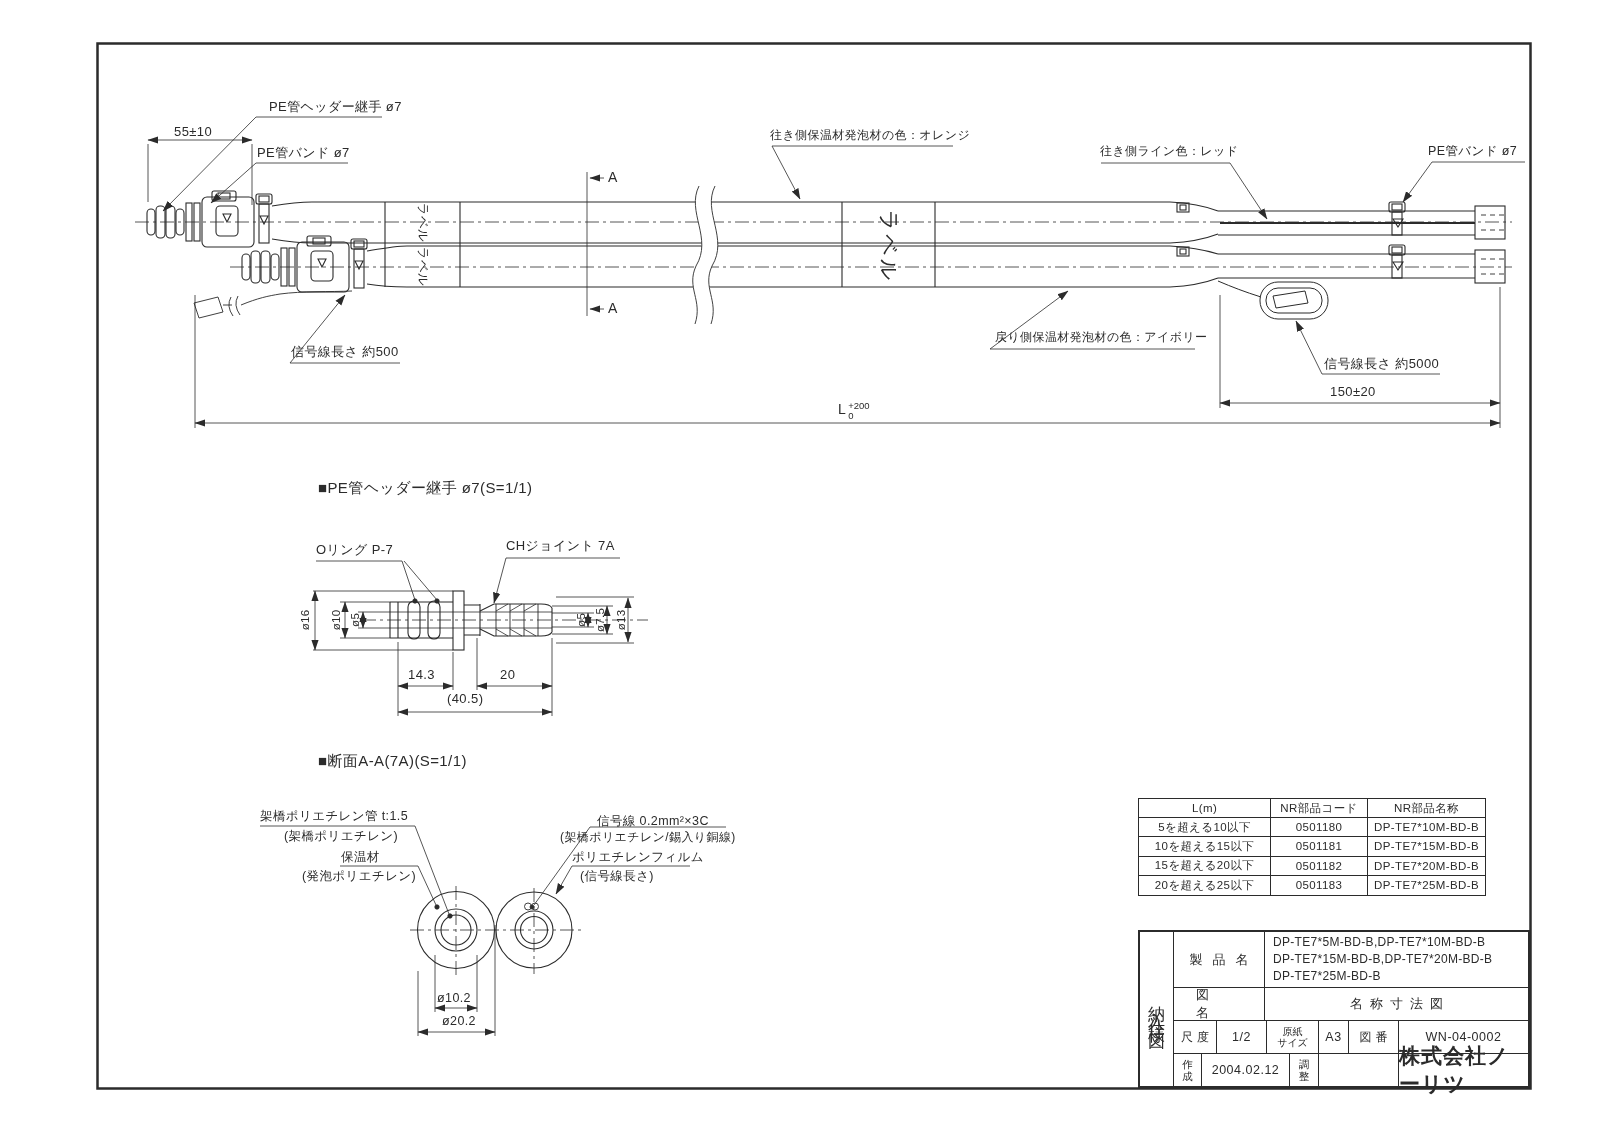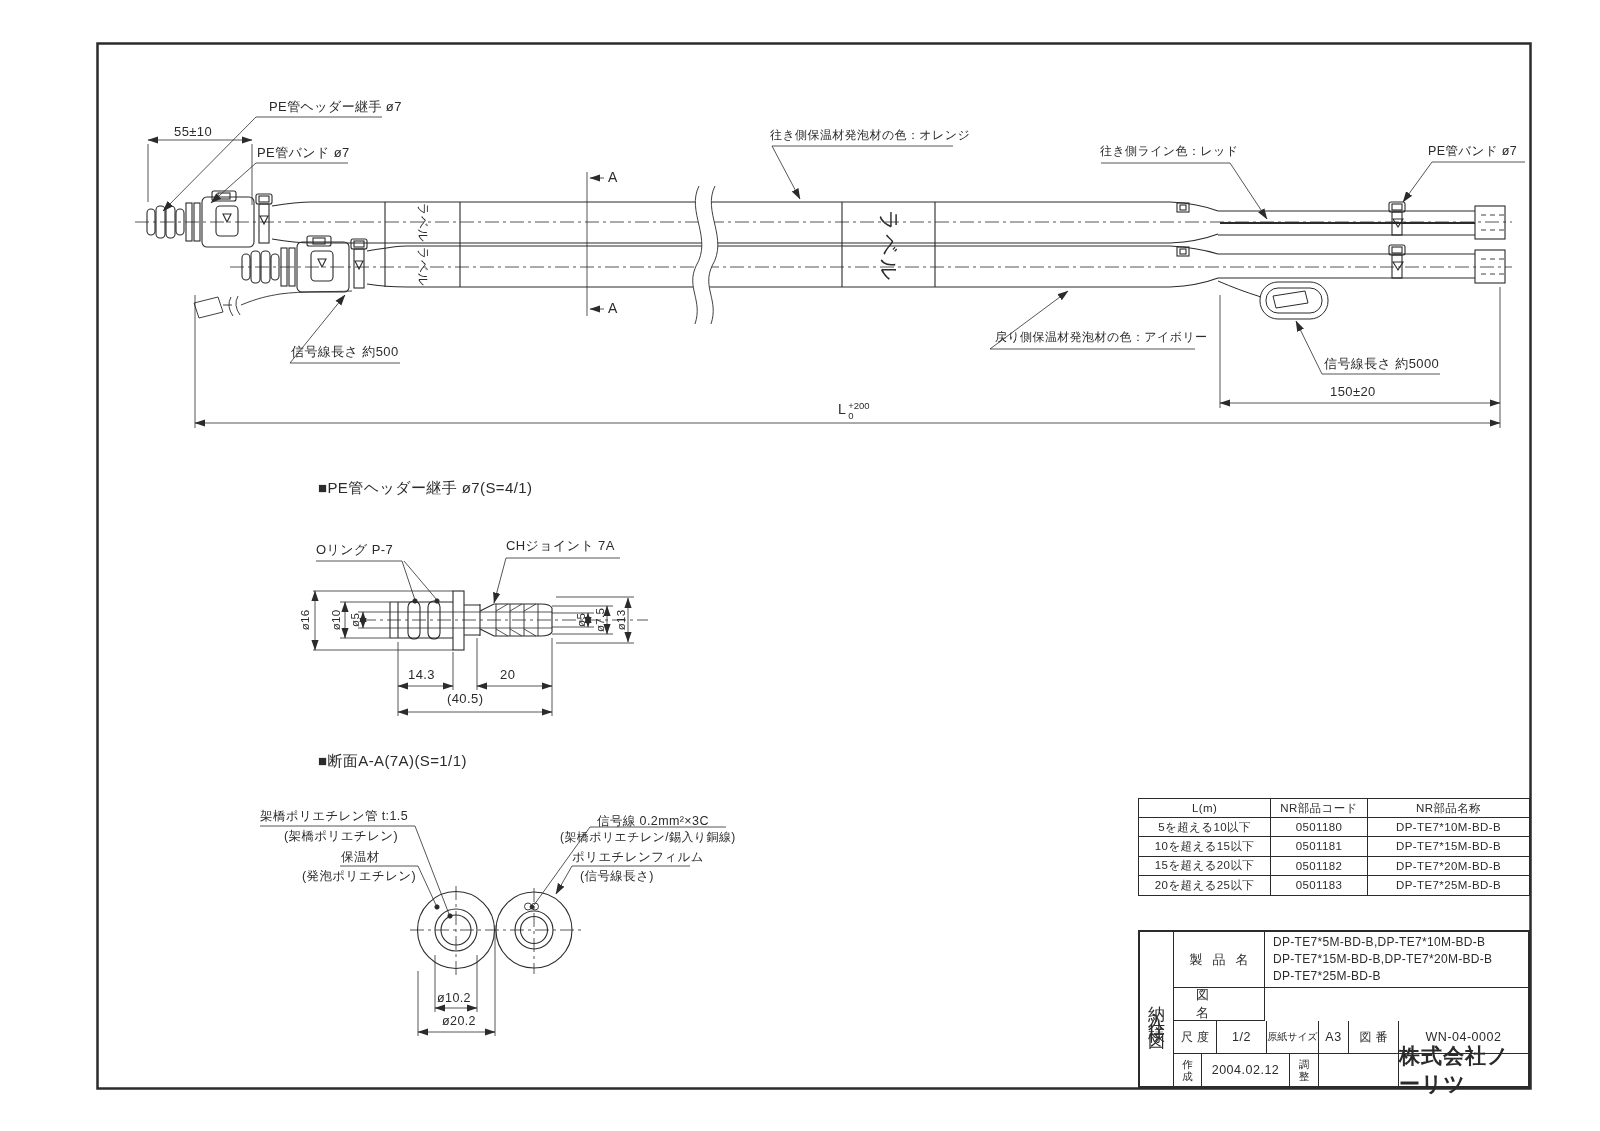--- a/index.html
+++ b/index.html
@@ -8,40 +8,40 @@
   #linework{position:absolute;left:0;top:0;}
   .lbl{position:absolute;white-space:nowrap;color:#2b2b2b;font-size:13px;line-height:1.2;letter-spacing:.4px;}
   .fs12{font-size:12px}.fs125{font-size:12.5px}.fs14{font-size:14px}.fs15{font-size:15px}
   .rot90{transform:rotate(90deg);transform-origin:center;text-align:center;}
   .rotm90{transform:rotate(-90deg);transform-origin:center;width:40px;text-align:center;font-size:11.5px;letter-spacing:.3px;}
   .bandbig{font-size:21px;letter-spacing:3px;}
   .dimL{display:flex;align-items:flex-start;gap:2px;}
   .dimL .base{font-size:14px;}
   .tol{display:inline-flex;flex-direction:column;font-size:9.5px;line-height:1.1;letter-spacing:0;}
   
-  #parts-table{position:absolute;left:1138px;top:798px;width:392px;border:1.6px solid #2b2b2b;
+  #parts-table{position:absolute;left:1138px;top:798px;width:348px;border:1.6px solid #2b2b2b;
                box-sizing:border-box;display:flex;flex-direction:column;font-size:11.5px;}
   .tr{display:flex;height:19.2px;box-sizing:border-box;}
   .tr:not(:last-child){border-bottom:1px solid #2b2b2b;}
   .tc{display:flex;align-items:center;justify-content:center;box-sizing:border-box;letter-spacing:.4px;}
   .c1{width:132px;border-right:1px solid #2b2b2b;}
   .c2{width:97px;border-right:1px solid #2b2b2b;}
   .c3{flex:1;}
   
   #tblock{position:absolute;left:1138px;top:930px;width:392px;height:158px;border:2px solid #2b2b2b;box-sizing:border-box;}
   #tblock .cell{position:absolute;box-sizing:border-box;display:flex;align-items:center;justify-content:center;}
   .br{border-right:1.3px solid #2b2b2b;}
   .bb{border-bottom:1.3px solid #2b2b2b;}
   .vside{writing-mode:vertical-rl;text-orientation:upright;font-size:17px;letter-spacing:7px;}
   .prodval{justify-content:flex-start !important;padding-left:8px;font-size:12px;line-height:1.42;letter-spacing:.3px;}
   .ls10{letter-spacing:10px;font-size:13px;padding-left:10px;}
   .ls22{letter-spacing:22px;font-size:13px;padding-left:22px;}
   .ls6{letter-spacing:7px;font-size:13px;padding-left:7px;}
   .ls4{letter-spacing:4px;font-size:12px;padding-left:4px;}
-  .two{display:flex;align-items:center;font-size:10px;line-height:1.15;}
+  .two{display:flex;flex-direction:column;align-items:center;font-size:10px;line-height:1.15;}
   .stack{width:13px;font-size:10.5px;line-height:1.15;text-align:center;}
   .company{font-size:21px;font-weight:bold;letter-spacing:1px;}
   .fsmid{font-size:12.5px;letter-spacing:.5px;}
 </style>
 </head>
 <body>
 
 <div id="sheet">
 
 <svg id="linework" width="1600" height="1131" viewBox="0 0 1600 1131">
@@ -261,21 +261,21 @@
     <span>+200</span>
     <span>0</span>
   </span>
 </div>
 <div class="lbl fs14" style="left:608px;top:169px;">A</div>
 <div class="lbl fs14" style="left:608px;top:300px;">A</div>
 <div class="lbl rot90" style="left:400px;top:215px;width:44px;font-size:12.5px;">ラベル</div>
 <div class="lbl rot90" style="left:400px;top:259px;width:44px;font-size:12.5px;">ラベル</div>
 <div class="lbl rot90 bandbig" style="left:848px;top:234px;width:82px;">ラベル</div>
 
-<div class="lbl fs15" style="left:318px;top:479px;">■PE管ヘッダー継手 ø7(S=4/1)</div>
+<div class="lbl fs15" style="left:318px;top:479px;">■PE管ヘッダー継手 ø7(S=1/1)</div>
 <div class="lbl" style="left:316px;top:542px;">Oリング P-7</div>
 <div class="lbl" style="left:506px;top:538px;">CHジョイント 7A</div>
 <div class="lbl rotm90" style="left:286px;top:613px;">ø16</div>
 <div class="lbl rotm90" style="left:317px;top:613px;">ø10</div>
 <div class="lbl rotm90" style="left:336px;top:613px;">ø5</div>
 <div class="lbl rotm90" style="left:562px;top:613px;">ø5</div>
 <div class="lbl rotm90" style="left:581px;top:613px;">ø7.5</div>
 <div class="lbl rotm90" style="left:602px;top:613px;">ø13</div>
 <div class="lbl" style="left:408px;top:667px;">14.3</div>
 <div class="lbl" style="left:500px;top:667px;">20</div>
@@ -327,20 +327,21 @@
   </div>
   <div class="cell br bb ls10" style="left:34px;top:0;width:91px;height:56px;">製品名</div>
   <div class="cell bb prodval" style="left:125px;top:0;width:263px;height:56px;">
     <div>
       <div>DP-TE7*5M-BD-B,DP-TE7*10M-BD-B</div>
       <div>DP-TE7*15M-BD-B,DP-TE7*20M-BD-B</div>
       <div>DP-TE7*25M-BD-B</div>
     </div>
   </div>
   <div class="cell br bb ls22" style="left:34px;top:56px;width:91px;height:33px;">図名</div>
+  <div class="cell bb ls6" style="left:125px;top:56px;width:263px;height:33px;">名称寸法図</div>
   <div class="cell br bb ls4" style="left:34px;top:89px;width:43px;height:33px;">尺度</div>
   <div class="cell br bb fsmid" style="left:77px;top:89px;width:50px;height:33px;">1/2</div>
   <div class="cell br bb" style="left:127px;top:89px;width:52px;height:33px;">
     <span class="two">
       <span>原紙</span>
       <span>サイズ</span>
     </span>
   </div>
   <div class="cell br bb fsmid" style="left:179px;top:89px;width:30px;height:33px;">A3</div>
   <div class="cell br bb ls4" style="left:209px;top:89px;width:50px;height:33px;">図番</div>

